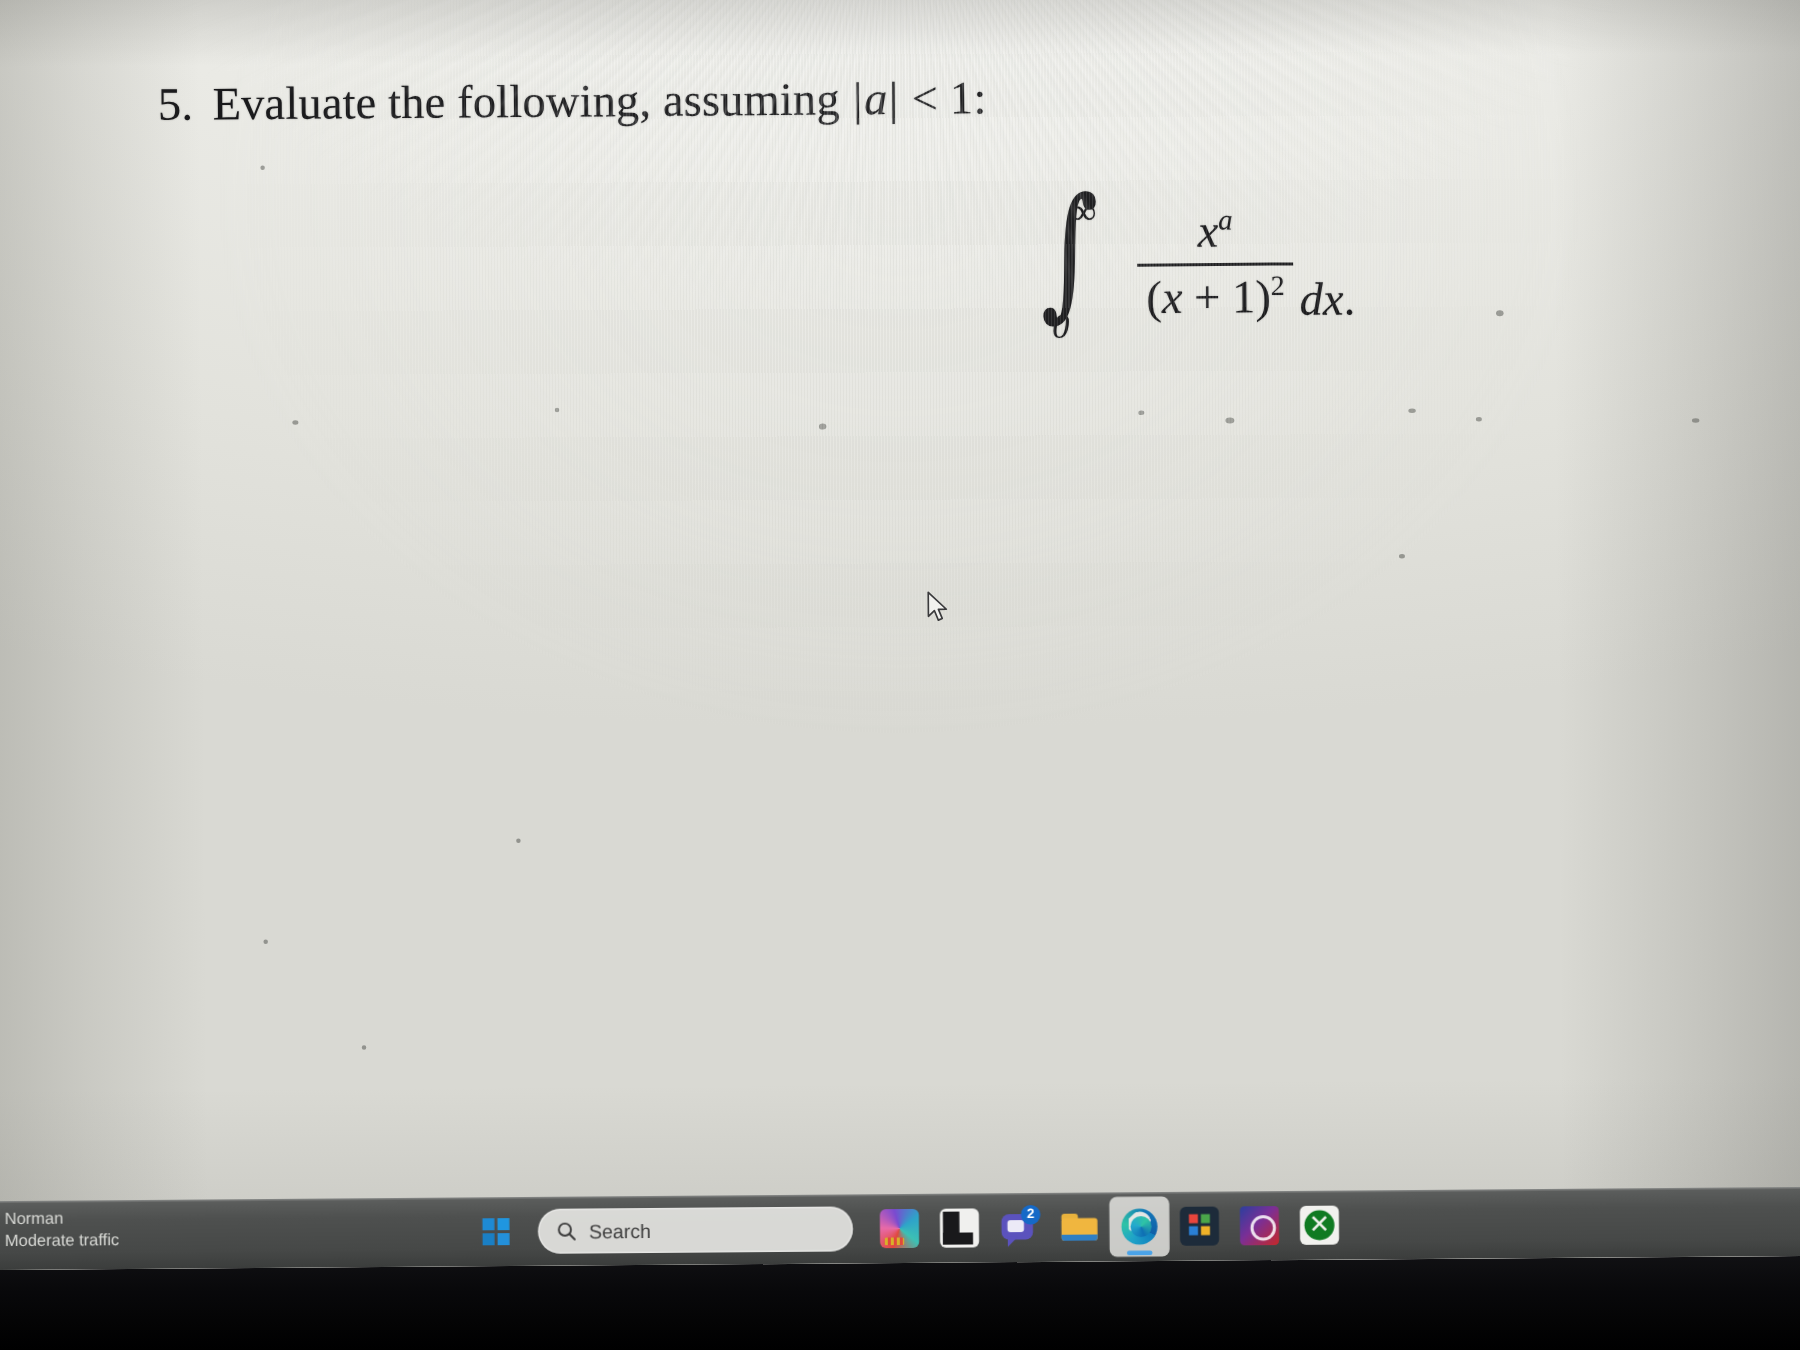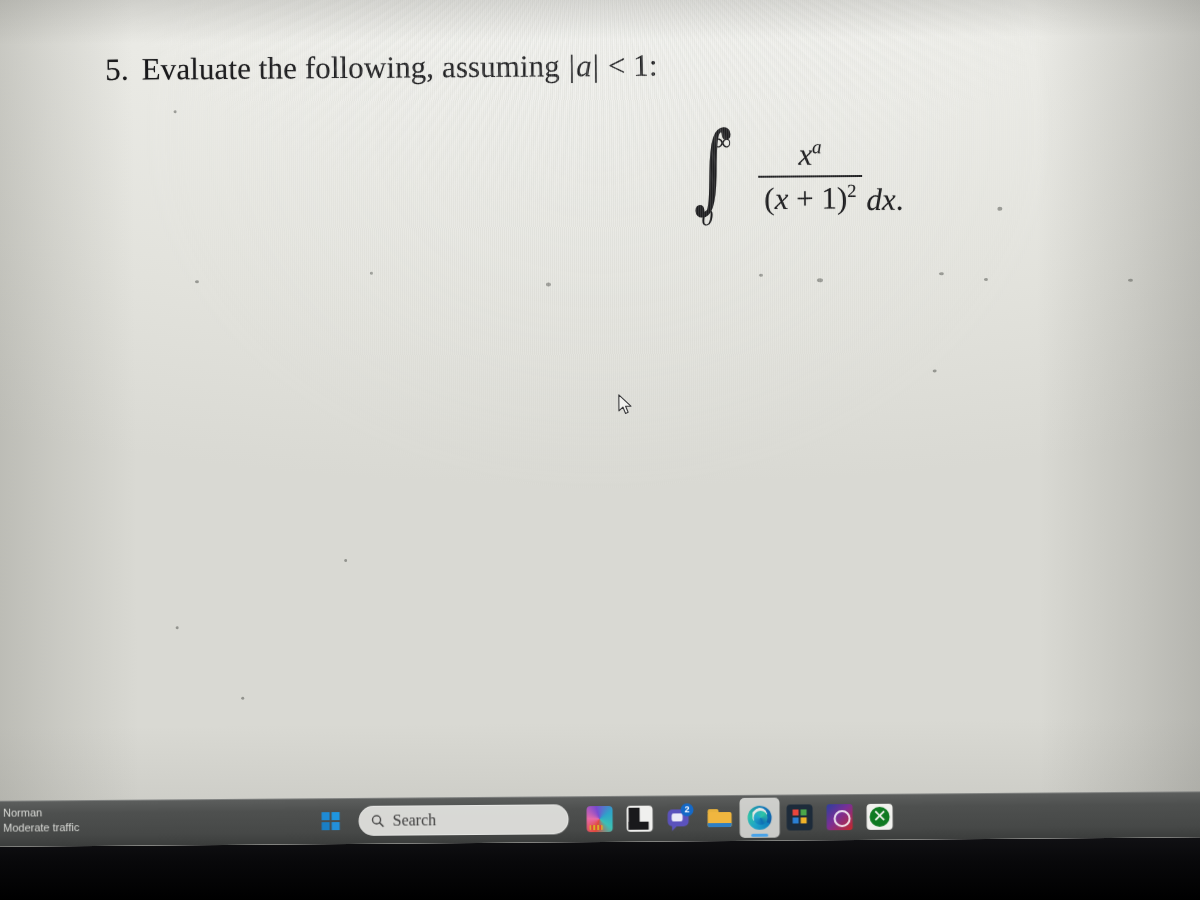--- a/index.html
+++ b/index.html
@@ -144,21 +144,21 @@
   .winlogo i:nth-child(3){ background:#1a7fc4; }
   .winlogo i:nth-child(4){ background:#2390da; }
 
   
   #search-pill {
     width:210px; height:30px; margin:0 11px 0 8px;
     background:rgba(232,232,228,.90); border-radius:16px;
     display:flex; align-items:center; gap:8px; padding:0 12px;
     box-shadow:inset 0 0 0 1px rgba(255,255,255,.35);
   }
-  #search-pill .lbl { font-size:16px; color:#3c3c3c; font-family:Liberation Serif, serif; }
+  #search-pill .lbl { font-size:13px; color:#3c3c3c; font-family:Liberation Sans, sans-serif; }
 
   
   .app { width:26px; height:26px; position:relative; border-radius:4px; }
   .ic-pwa { background:conic-gradient(from 200deg,#e0483c,#e86aa8,#7a4ad0,#2ea3c9,#3cc0b4,#e0483c); }
   .ic-pwa::after { content:""; position:absolute; left:3px; bottom:2px; width:13px; height:5px;
                    background:repeating-linear-gradient(90deg,#d8b02a 0 2px, #e0483c 2px 4px); border-radius:1px; }
   .ic-dark { background:#f0f0ee; }
   .ic-dark::before { content:""; position:absolute; left:2px; top:2px; width:11px; height:22px; background:#19191b; }
   .ic-dark::after  { content:""; position:absolute; left:2px; top:16px; width:20px; height:8px; background:#19191b; }
   .ic-chat { background:transparent; }

